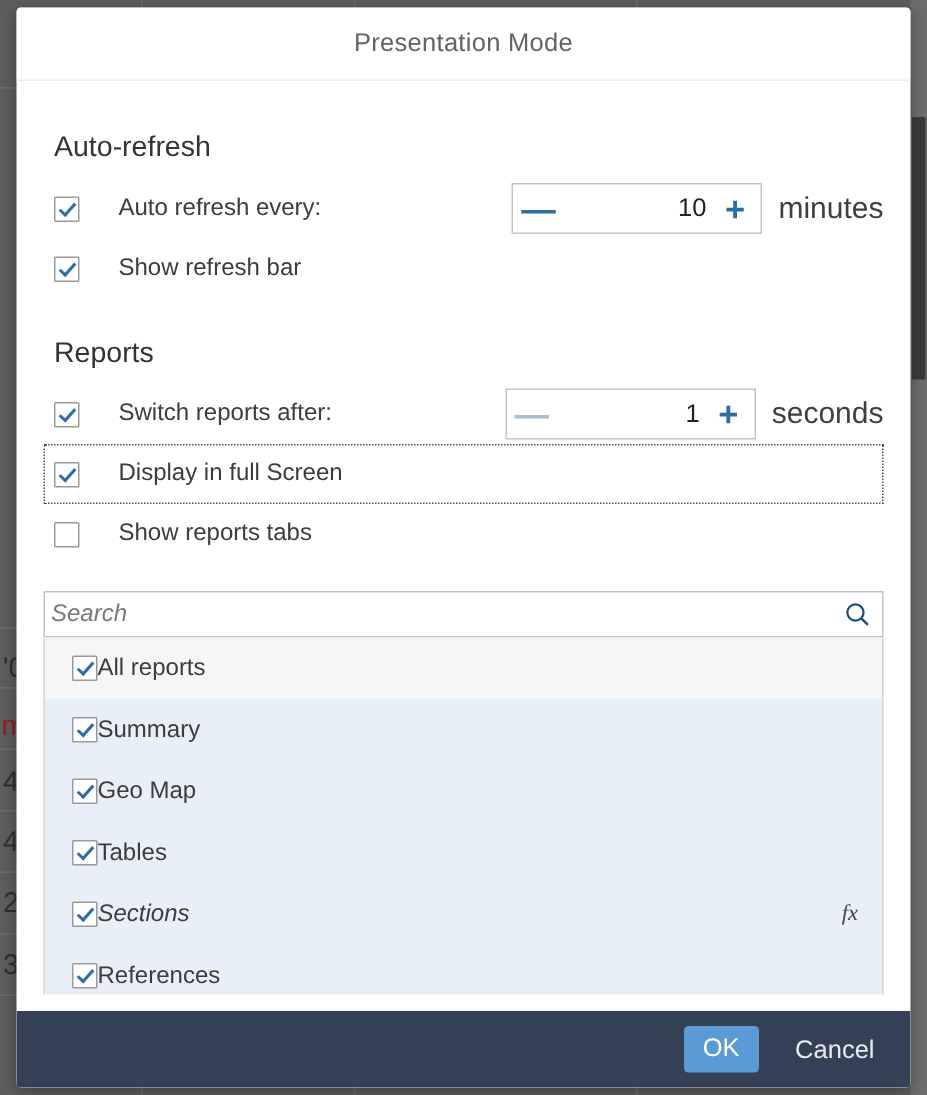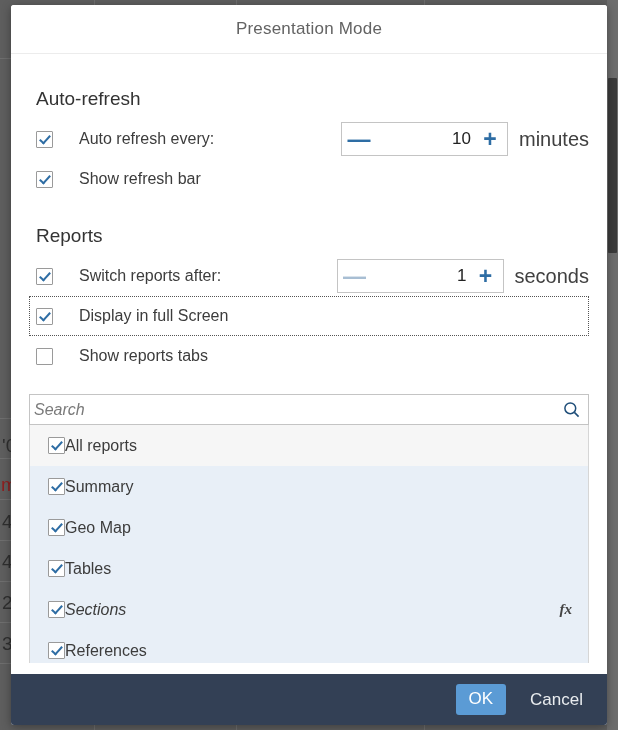--- a/index.html
+++ b/index.html
@@ -239,21 +239,20 @@
     font-size: 16px;
     color: #3c3c3c;
     flex: 1 1 auto;
   }
   .list-label.italic { font-style: italic; }
   .fx-marker {
     font-size: 15px;
     font-style: italic;
     color: #444;
     font-family: "Liberation Serif", serif;
-    font-weight: bold;
   }
 
   
   #footer {
     flex: 0 0 51px;
     height: 51px;
     background: #334055;
     display: flex;
     align-items: center;
     justify-content: flex-end;

